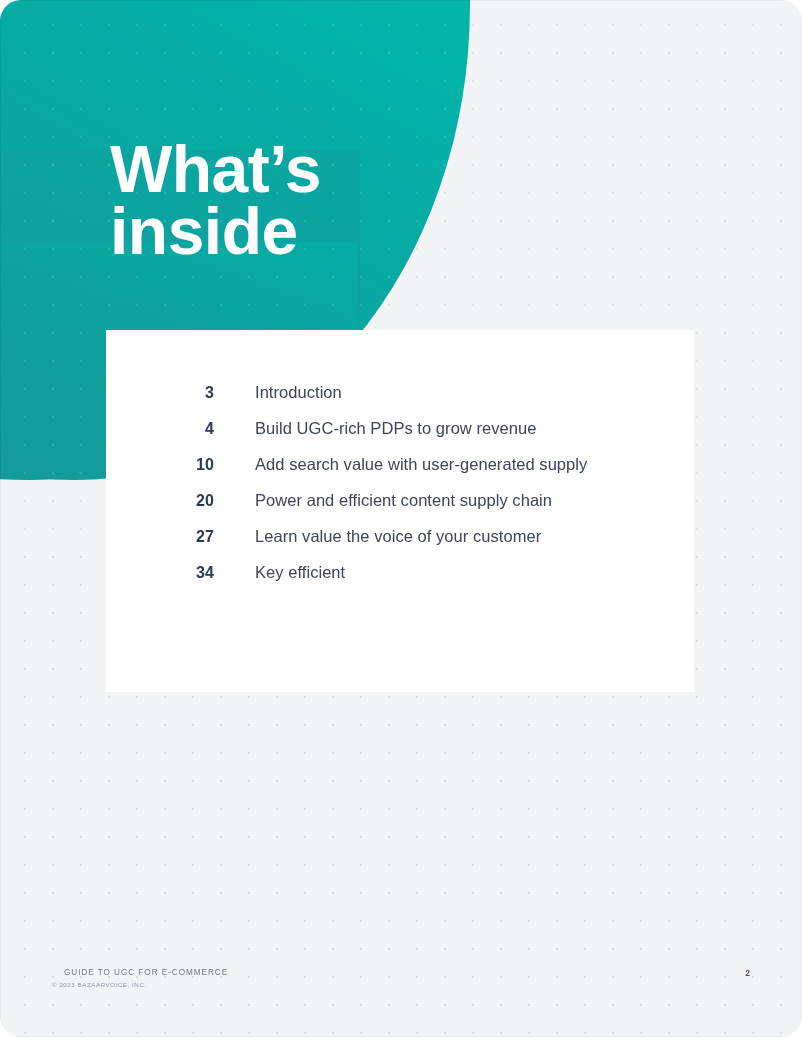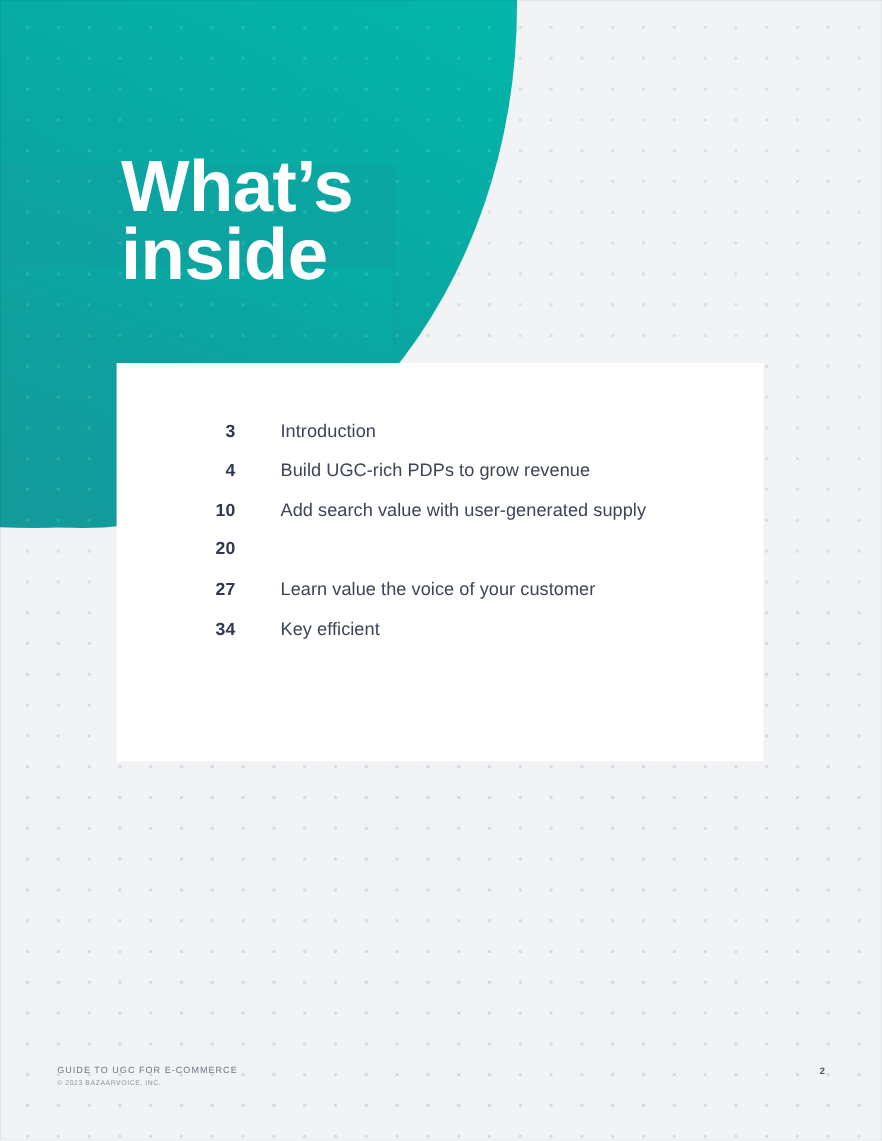--- a/index.html
+++ b/index.html
@@ -12,20 +12,21 @@
   }
 
   
   .page {
     position: relative;
     width: 802px;
     height: 1037px;
     overflow: hidden;
     background: #f2f3f5;
     box-sizing: border-box;
+    border-radius: 21px;
   }
 
   
   .page-edge {
     position: absolute;
     inset: 0;
     pointer-events: none;
     box-shadow:
       inset 1px 0 0 rgba(0,0,0,0.06),
       inset -1px 0 0 rgba(0,0,0,0.05),
@@ -157,21 +158,21 @@
   .footer-left {
     position: absolute;
     left: 52px;
     top: 0;
   }
   .footer-title {
     font-size: 8.2px;
     letter-spacing: 0.95px;
     color: #6f7585;
     text-transform: uppercase;
-    margin: 0 0 4px 0;
+    margin: 0 0 4px 12px;
   }
   .footer-copy {
     font-size: 6.2px;
     letter-spacing: 0.55px;
     color: #8d92a0;
     text-transform: uppercase;
     margin: 0;
   }
   .footer-pagenum {
     position: absolute;
@@ -210,20 +211,21 @@
         <span class="toc-label">Build UGC-rich PDPs to grow revenue</span>
       </div>
 
       <div class="toc-row">
         <span class="toc-num">10</span>
         <span class="toc-label">Add search value with user-generated supply</span>
       </div>
 
       <div class="toc-row">
         <span class="toc-num">20</span>
+        <span class="toc-label">Power and efficient content supply chain</span>
       </div>
 
 
       <div class="toc-row">
         <span class="toc-num">27</span>
         <span class="toc-label">Learn value the voice of your customer</span>
       </div>
 
       <div class="toc-row">
         <span class="toc-num">34</span>

